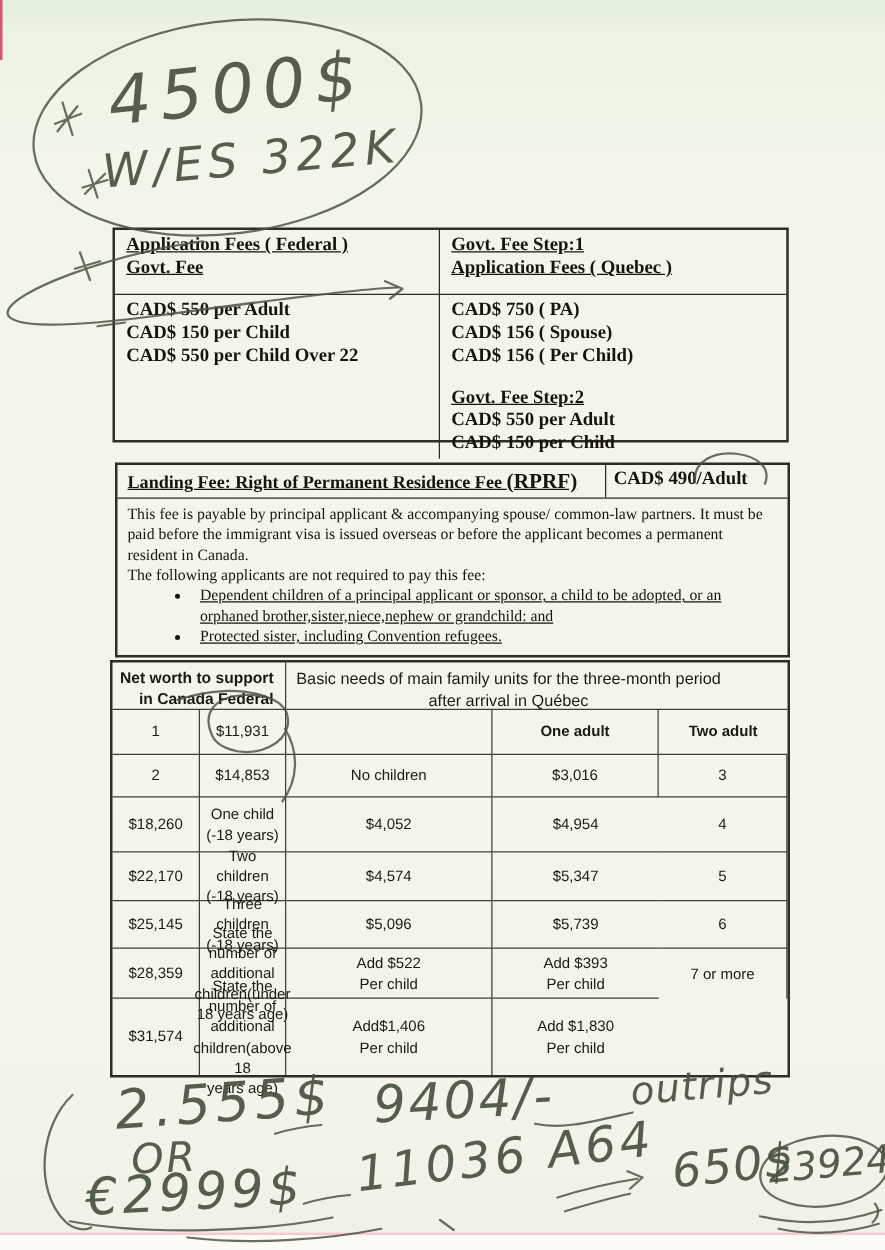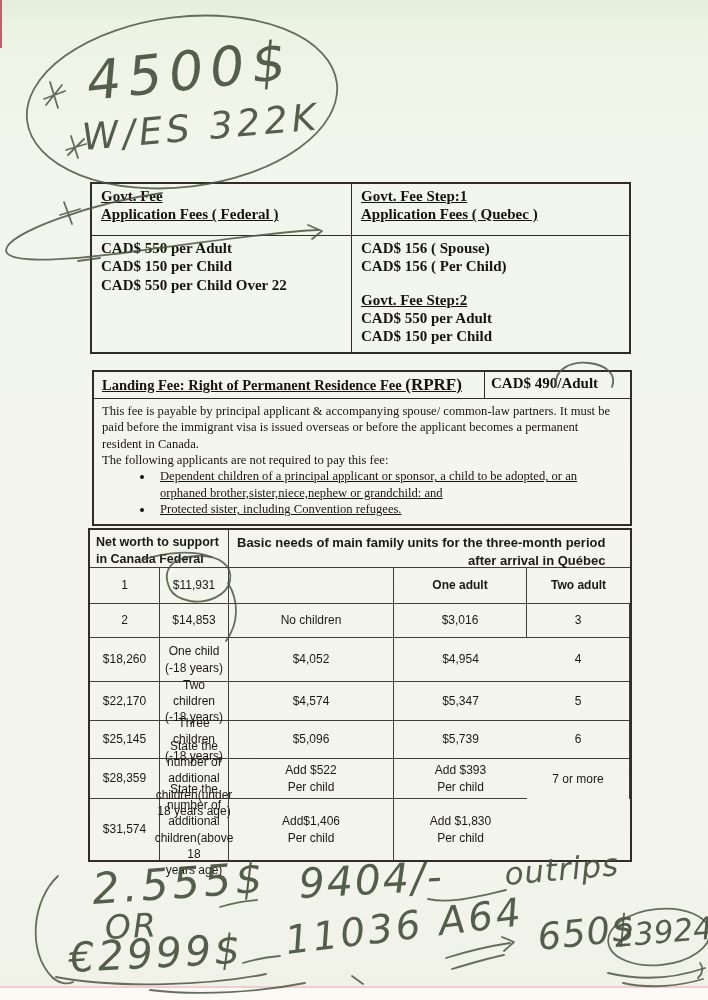--- a/index.html
+++ b/index.html
@@ -34,24 +34,24 @@
   
   .t3{position:absolute;left:88px;top:528px;width:540px;border:2px solid #2f2d26;z-index:1;
       display:grid;grid-template-columns:70px 69px 165px 133px 1fr;
       grid-template-rows:38px 36px 34px 44px 39px 38px 40px 61px;
       font-family:"Liberation Sans","DejaVu Sans",sans-serif;font-size:12px;color:#1b1914;}
   .t3 .c{border-right:1.3px solid #413f36;border-bottom:1.3px solid #413f36;
          display:flex;align-items:center;justify-content:center;text-align:center;
          white-space:pre-line;line-height:1.35;padding:1px 3px;box-sizing:border-box;}
   .t3 .last-col{border-right:none;}
   .t3 .last-row{border-bottom:none;}
-  .t3 .hl{grid-column:1/3;align-items:flex-start;justify-content:flex-start;text-align:left;
+  .t3 .hl{grid-column:1/3;align-items:flex-start;justify-content:flex-start;text-align:right;
           font-weight:bold;font-size:12.5px;padding:4px 6px;}
-  .t3 .hr{grid-column:3/6;align-items:flex-start;justify-content:flex-start;text-align:right;
-          font-weight:bold;font-size:13px;padding:4px 8px;}
+  .t3 .hr{grid-column:3/6;align-items:flex-start;justify-content:flex-start;text-align:center;
+          font-weight:normal;font-size:13px;padding:4px 8px;}
   .t3 .bold{font-weight:bold;}
 
   
   .hw{position:absolute;font-family:"DejaVu Sans",sans-serif;font-style:italic;color:#48523f;
       white-space:nowrap;z-index:6;transform-origin:left bottom;opacity:.92;}
   .hw-top1{left:90px;top:50px;font-size:54px;letter-spacing:7px;transform:rotate(-6deg);}
   .hw-top2{left:84px;top:116px;font-size:37px;letter-spacing:4px;transform:rotate(-5deg);}
   .hw-a1{left:94px;top:864px;font-size:43px;letter-spacing:4px;transform:rotate(-4deg);}
   .hw-a2{left:300px;top:860px;font-size:41px;letter-spacing:2px;transform:rotate(-3deg);}
   .hw-w1{left:506px;top:856px;font-size:31px;letter-spacing:1px;transform:rotate(-5deg);}
@@ -68,33 +68,34 @@
 </head>
 <body>
 
 <div class="page">
 
   <div class="edge-red"></div>
   <div class="bottom-strip"></div>
 
   <div class="t1">
     <div class="cell col-l hdr">
+      <div class="u">Application Fees ( Federal )</div>
       <div class="u">Govt. Fee</div>
-      <div class="u">Application Fees ( Federal )</div>
     </div>
     <div class="cell hdr">
       <div class="u">Govt. Fee Step:1</div>
       <div class="u">Application Fees ( Quebec )</div>
     </div>
     <div class="cell col-l">
       <div>CAD$ 550 per Adult</div>
       <div>CAD$ 150 per Child</div>
       <div>CAD$ 550 per Child Over 22</div>
     </div>
     <div class="cell">
+      <div>CAD$ 750 ( PA)</div>
       <div>CAD$ 156 ( Spouse)</div>
       <div>CAD$ 156 ( Per Child)</div>
       <div class="blank-line"></div>
       <div class="u">Govt. Fee Step:2</div>
       <div>CAD$ 550 per Adult</div>
       <div>CAD$ 150 per Child</div>
     </div>
   </div>
 
   <div class="t2">

